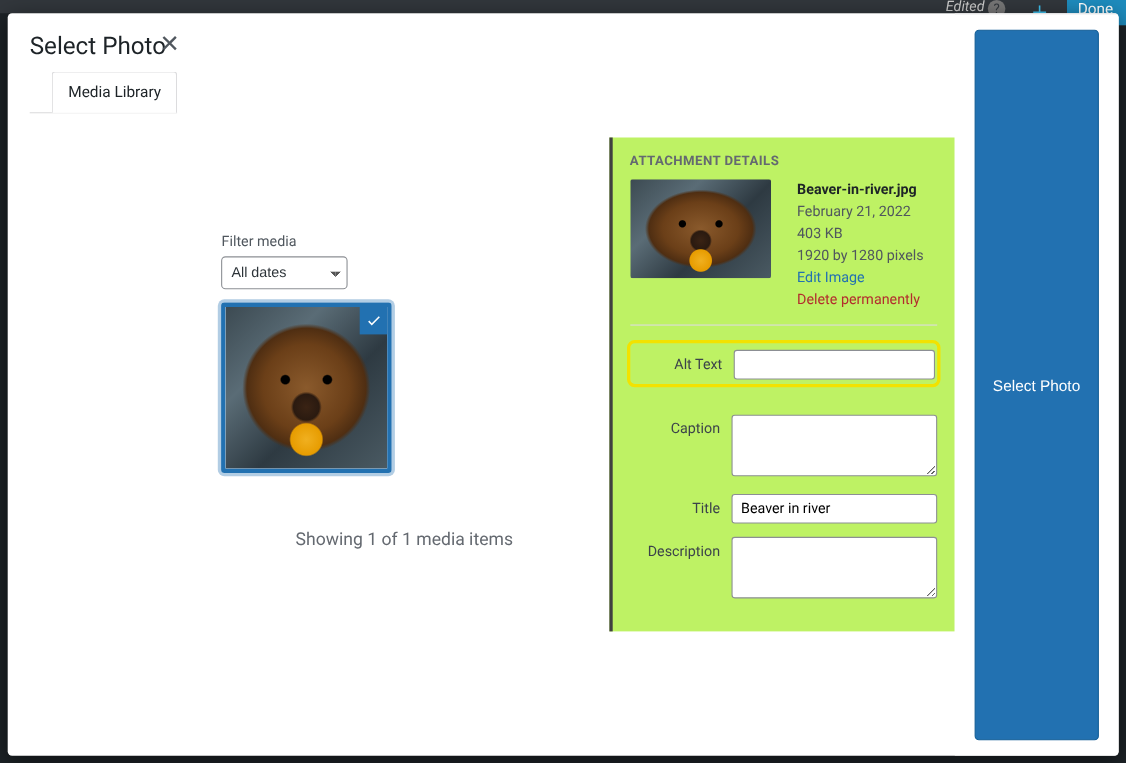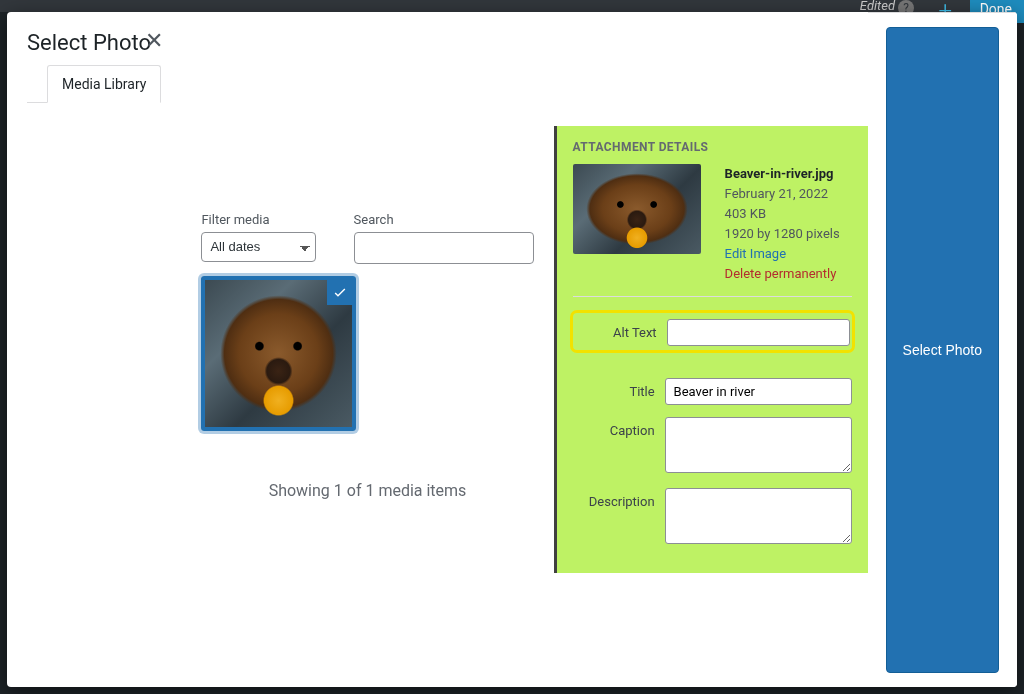--- a/index.html
+++ b/index.html
@@ -269,24 +269,20 @@
   <div class="body">
     <div class="main">
 
       <div class="toolbar">
         <div class="col">
           <label>Filter media</label>
           <select>
             <option>All dates</option>
           </select>
         </div>
-        <div class="col">
-          <label>Search</label>
-          <input type="text" class="search-input" style="">
-        </div>
       </div>
 
       <div class="gallery">
         <div class="thumb">
           <div class="animal"></div>
           <div class="check">
             <svg viewBox="0 0 24 24">
                 <path d="M9 16.2l-3.5-3.5L4 14.2 9 19.2 20 8.2 18.5 6.7z"></path>
               </svg>
           </div>
@@ -319,30 +315,30 @@
           <div class="ctrl">
             <input type="text" value="" style="">
           </div>
         </div>
       </div>
       <div class="form-row">
         <div class="lbl"></div>
       </div>
 
       <div class="form-row">
+        <div class="lbl">Caption</div>
+        <div class="ctrl">
+          <textarea style=""></textarea>
+        </div>
+      </div>
+
+      <div class="form-row">
         <div class="lbl">Title</div>
         <div class="ctrl">
           <input type="text" value="Beaver in river" style="">
-        </div>
-      </div>
-
-      <div class="form-row">
-        <div class="lbl">Caption</div>
-        <div class="ctrl">
-          <textarea style=""></textarea>
         </div>
       </div>
 
       <div class="form-row">
         <div class="lbl">Description</div>
         <div class="ctrl">
           <textarea style=""></textarea>
         </div>
       </div>
 

